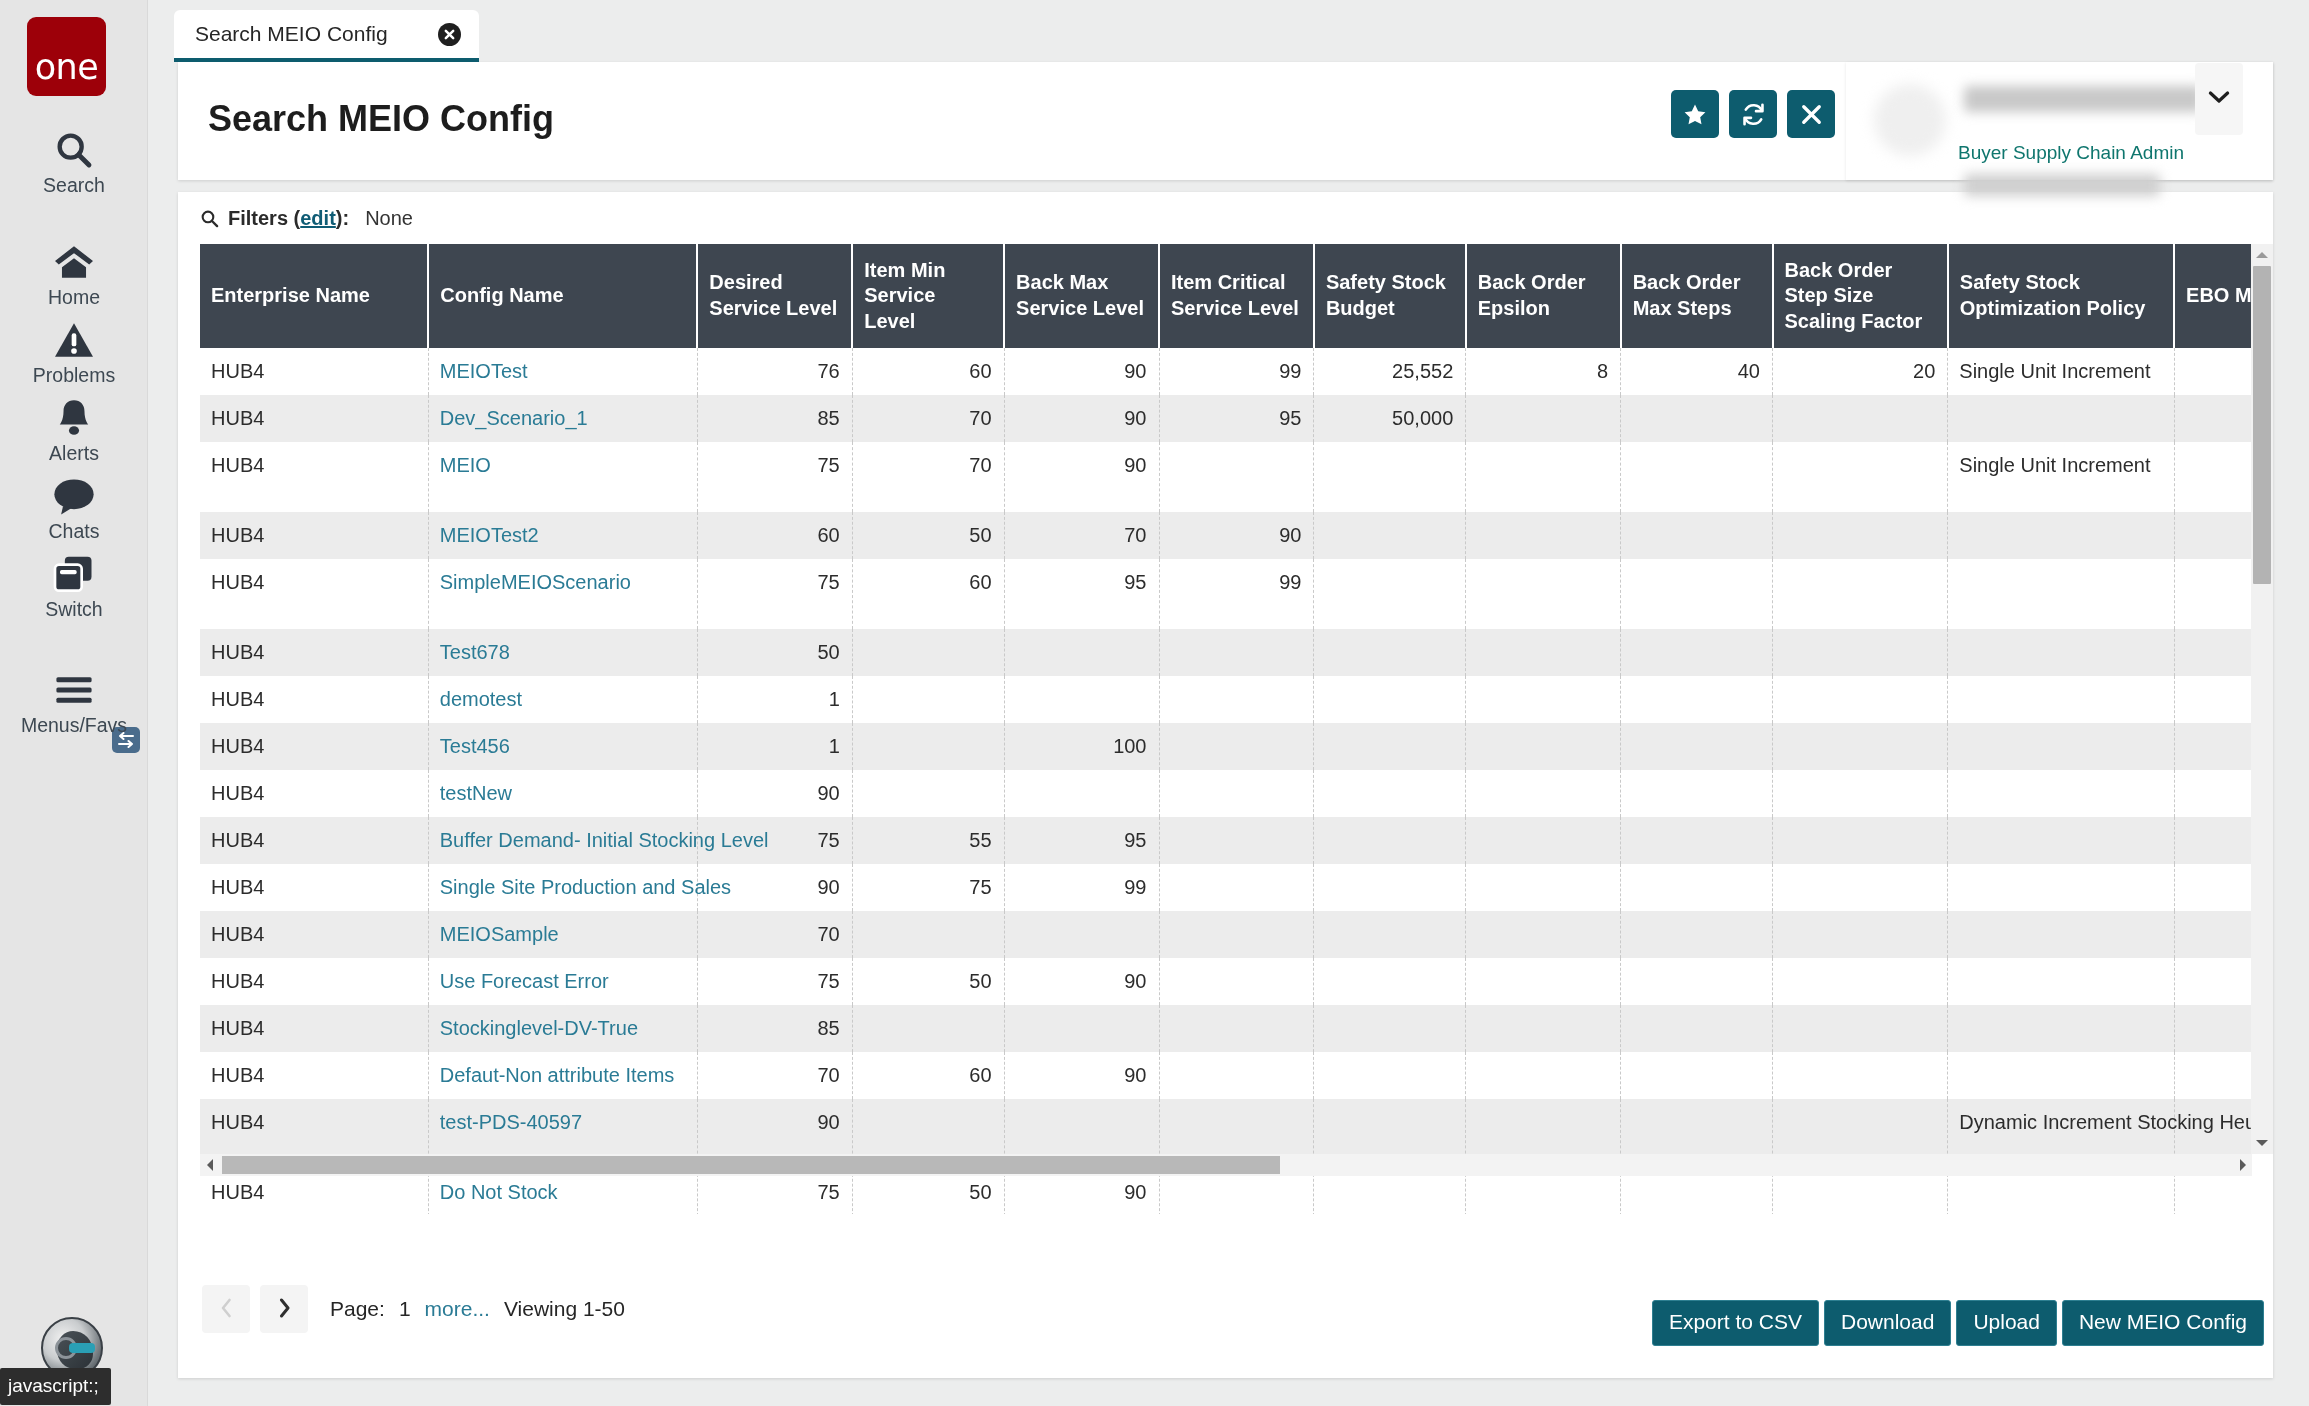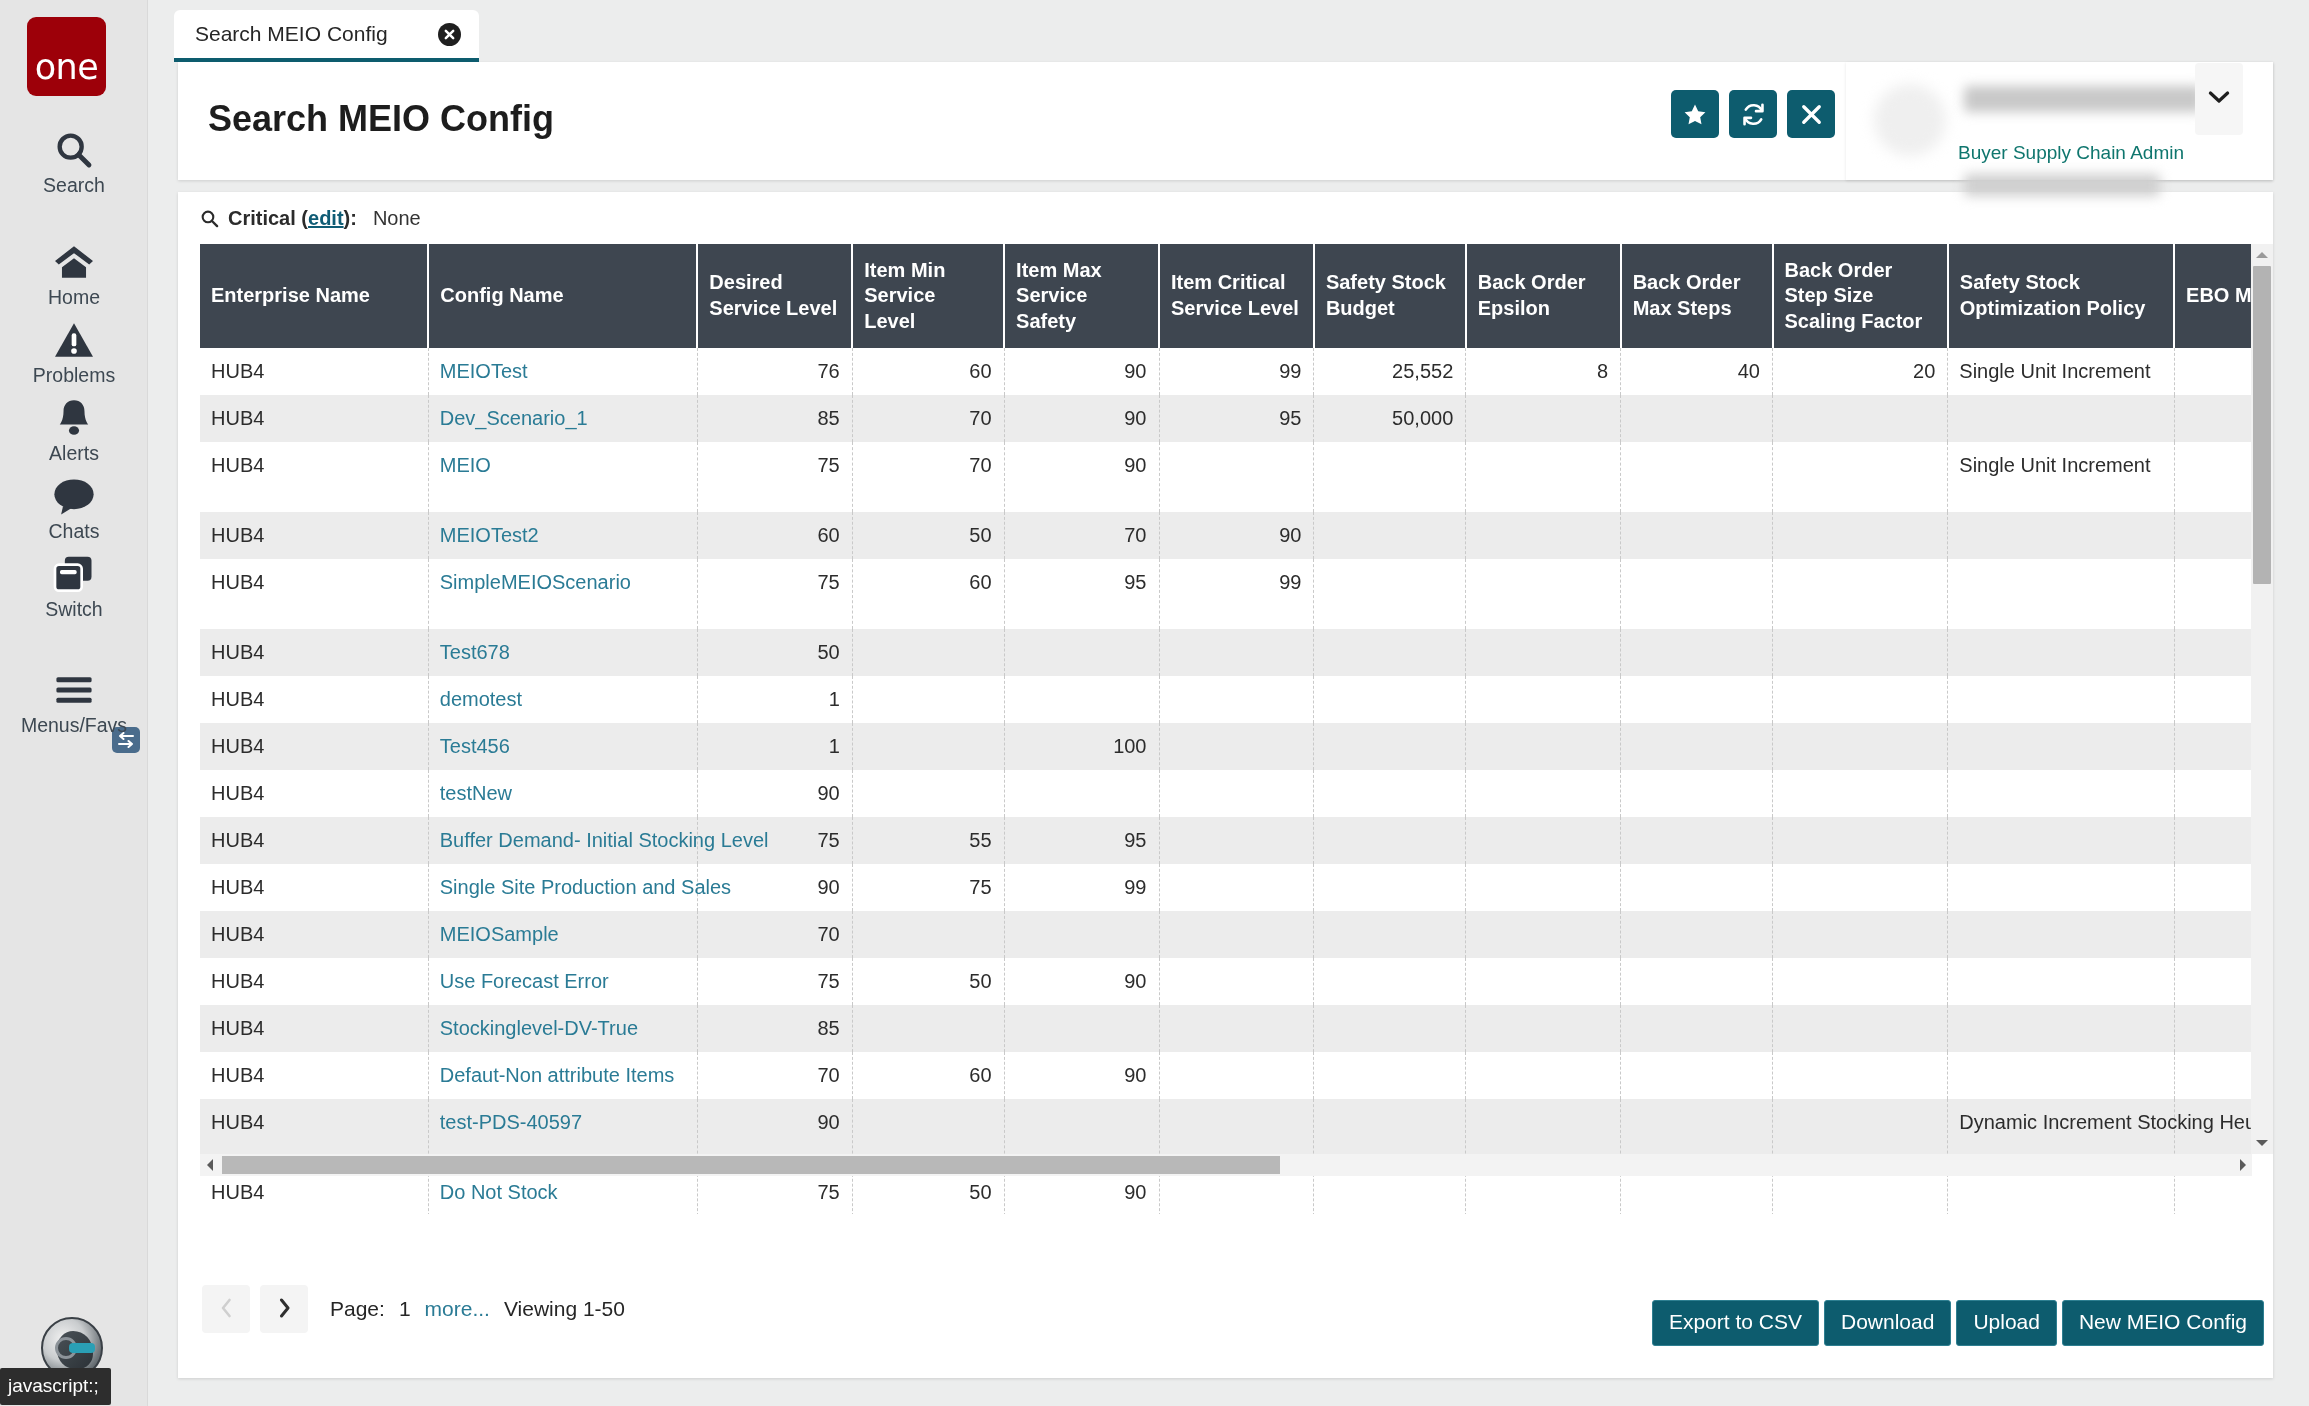--- a/index.html
+++ b/index.html
@@ -474,36 +474,36 @@
 
 <div id="main-panel">
 
   <div id="filters-bar">
     <span class="f-icon">
       <svg width="19" height="19" viewBox="0 0 20 20">
           <circle cx="8.4" cy="8.4" r="5.6" fill="none" stroke="#2b2b2b" stroke-width="2.2"></circle>
           <line x1="12.6" y1="12.6" x2="18" y2="18" stroke="#2b2b2b" stroke-width="2.5" stroke-linecap="round"></line>
         </svg>
     </span>
-    <span class="f-label">Critical</span>
+    <span class="f-label">Filters</span>
     <span class="f-label">&nbsp;(</span>
       <span class="f-edit">edit</span>
       <span class="f-label">):</span>
     <span class="f-value">None</span>
   </div>
 
   <div id="grid-wrap">
     <table id="grid">
       <thead>
         <tr>
           <th class="c0">Enterprise Name</th>
           <th class="c1">Config Name</th>
           <th class="c2">Desired Service Level</th>
           <th class="c3">Item Min Service Level</th>
-          <th class="c4">Item Max Service Safety</th>
+          <th class="c4">Back Max Service Level</th>
           <th class="c5">Item Critical Service Level</th>
           <th class="c6">Safety Stock Budget</th>
           <th class="c7">Back Order Epsilon</th>
           <th class="c8">Back Order Max Steps</th>
           <th class="c9">Back Order Step Size Scaling Factor</th>
           <th class="c10">Safety Stock Optimization Policy</th>
           <th class="c11">EBO Max Threshold</th>
         </tr>
       </thead>
       <tbody id="grid-body">

